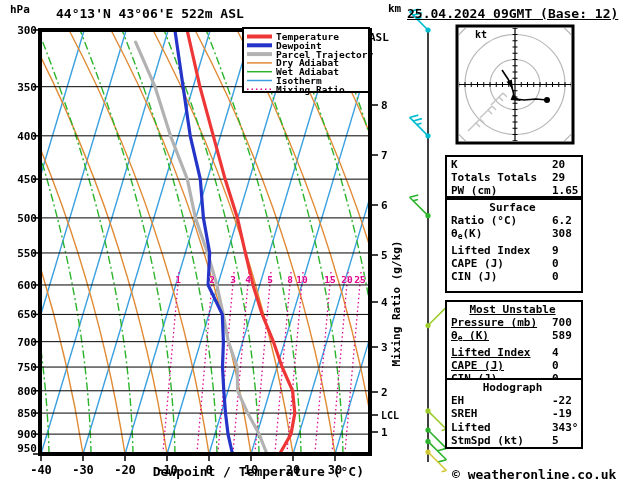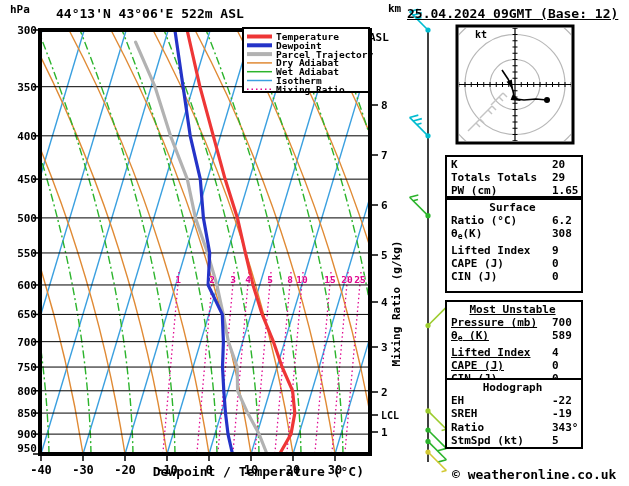--- a/index.html
+++ b/index.html
@@ -342,17 +342,17 @@
         <div class="prow"><span>Pressure (mb)</span><span class="val">700</span></div>
         <div class="prow"><span>θ<sub>e</sub> (K)</span><span class="val">589</span></div>
         <div class="prow"><span>Lifted Index</span><span class="val">4</span></div>
         <div class="prow"><span>CAPE (J)</span><span class="val">0</span></div>
         <div class="prow"><span>CIN (J)</span><span class="val">0</span></div>
       </div>
       <div class="panel" style="top: 378px; height: 71px;">
         <div class="panel-title">Hodograph</div>
         <div class="prow"><span>EH</span><span class="val">-22</span></div>
         <div class="prow"><span>SREH</span><span class="val">-19</span></div>
-        <div class="prow"><span>Ratio</span><span class="val">343°</span></div>
+        <div class="prow"><span>Lifted</span><span class="val">343°</span></div>
         <div class="prow"><span>StmSpd (kt)</span><span class="val">5</span></div>
       </div>
     </div>
 </div>
 
 </body></html>

